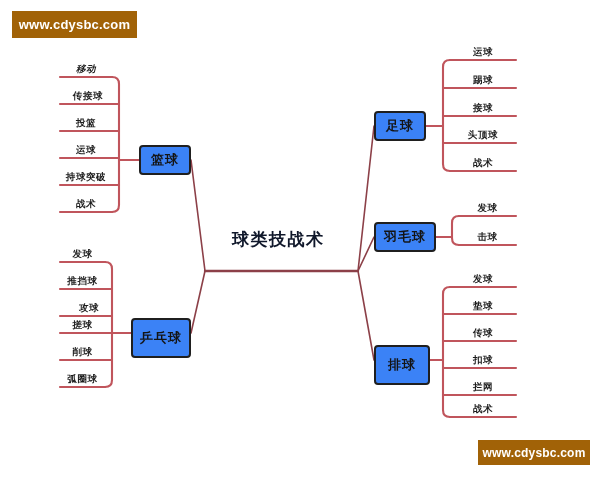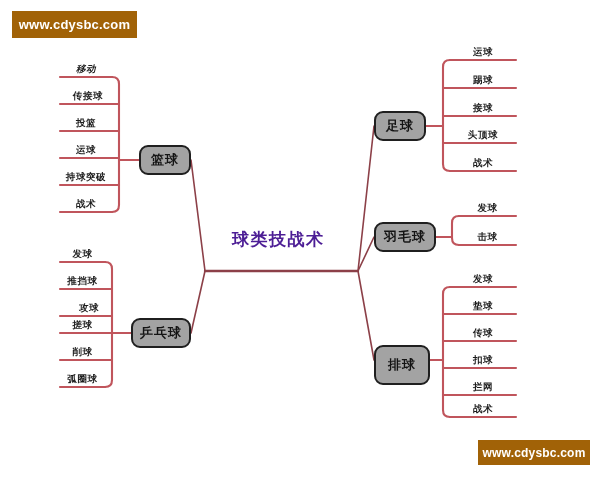--- a/index.html
+++ b/index.html
@@ -34,32 +34,32 @@
     display: flex;
     align-items: center;
     justify-content: center;
   }
   .wm-tl { left: 12px; top: 11px; width: 125px; height: 27px; }
   .wm-br { left: 478px; top: 440px; width: 112px; height: 25px; font-size: 12px; }
 
   .root-node {
     position: absolute;
     white-space: nowrap;
-    color: #4c1d95;
+    color: #0f172a;
     font-size: 17px;
     font-weight: 700;
     letter-spacing: 1.5px;
     text-align: center;
   }
   .branch-node {
     position: absolute;
     box-sizing: border-box;
     border: 2px solid #1f1f1f;
-    border-radius: 9px;
-    background: #a3a3a3;
+    border-radius: 4px;
+    background: #3b82f6;
     color: #141414;
     font-size: 13px;
     font-weight: 700;
     letter-spacing: 1px;
     display: flex;
     align-items: center;
     justify-content: center;
     white-space: nowrap;
   }
   .leaf-label {
@@ -135,21 +135,21 @@
       <line x1="443" y1="395" x2="450" y2="395" stroke="#c0555c" stroke-width="2.1" stroke-linecap="round"></line>
       <line x1="450" y1="395" x2="516" y2="395" stroke="#c0555c" stroke-width="2.1" stroke-linecap="round"></line>
       <line x1="450" y1="417" x2="516" y2="417" stroke="#c0555c" stroke-width="2.1" stroke-linecap="round"></line>
     </svg>
 
   <div class="watermark wm-tl">www.cdysbc.com</div>
 
   <div class="root-node" style="left:232px; top:228px;">球类技战术</div>
 
   <div class="branch-node" style="left:139px; top:145px; width:52px; height:30px;">篮球</div>
-  <div class="branch-node" style="left:131px; top:318px; width:60px; height:30px;text-align:center;">乒乓球</div>
+  <div class="branch-node" style="left:131px; top:318px; width:60px; height:40px;text-align:center;">乒乓球</div>
   <div class="branch-node" style="left:374px; top:111px; width:52px; height:30px;">足球</div>
   <div class="branch-node" style="left:374px; top:222px; width:62px; height:30px;">羽毛球</div>
   <div class="branch-node" style="left:374px; top:345px; width:56px; height:40px;">排球</div>
 
   <div class="watermark wm-br">www.cdysbc.com</div>
 
 <div class="leaf-label" style="left: 86px; top: 63px; font-style: italic;">移动</div>
     <div class="leaf-label" style="left: 88px; top: 90px;">传接球</div>
     <div class="leaf-label" style="left: 86px; top: 117px;">投篮</div>
     <div class="leaf-label" style="left: 86px; top: 144px;">运球</div>

